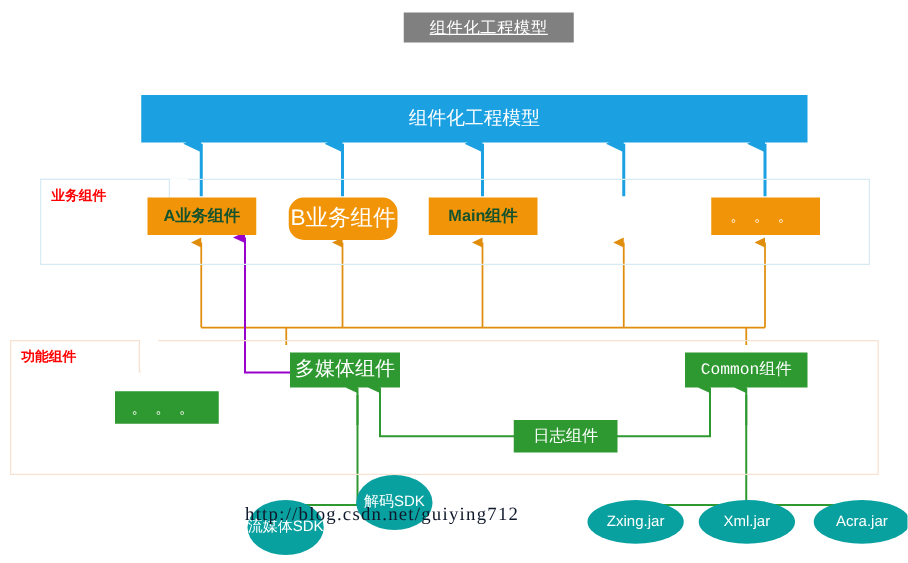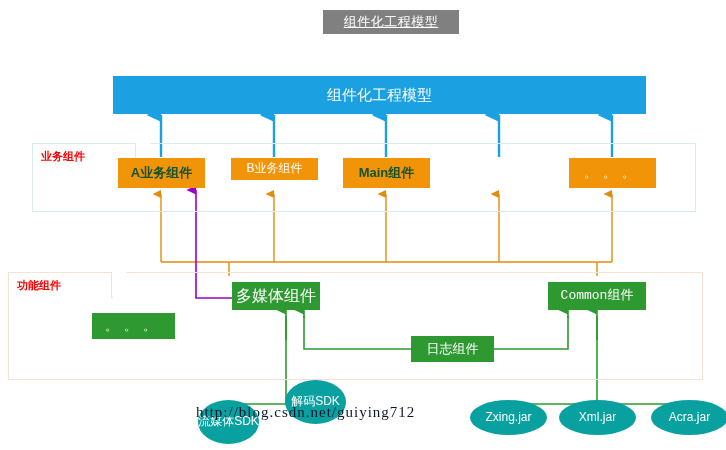--- a/index.html
+++ b/index.html
@@ -149,21 +149,21 @@
   <div class="group" style="left:8px;top:143px;width:662px;height:67px;margin-left:24px;">
     <div class="group-tab">
       <span>业务组件</span>
     </div>
     <div class="group-fold"></div>
   </div>
 
   <div class="node orange bold" style="left:118px;top:158px;width:87px;height:30px;font-size:13px;">
     <span>A业务组件</span>
   </div>
-  <div class="node orange" style="left:231px;top:158px;width:87px;height:22px;font-size:12px;">
+  <div class="node orange" style="left:231px;top:158px;width:87px;height:34px;font-size:18px;border-radius:12px;">
     <span>B业务组件</span>
   </div>
   <div class="node orange bold" style="left:343px;top:158px;width:87px;height:30px;font-size:13px;">
     <span>Main组件</span>
   </div>
   <div class="node orange" style="left:569px;top:158px;width:87px;height:30px;">
     <span class="dots">。。。</span>
   </div>
 
   <div class="group func" style="left:8px;top:272px;width:682px;height:106px;">

